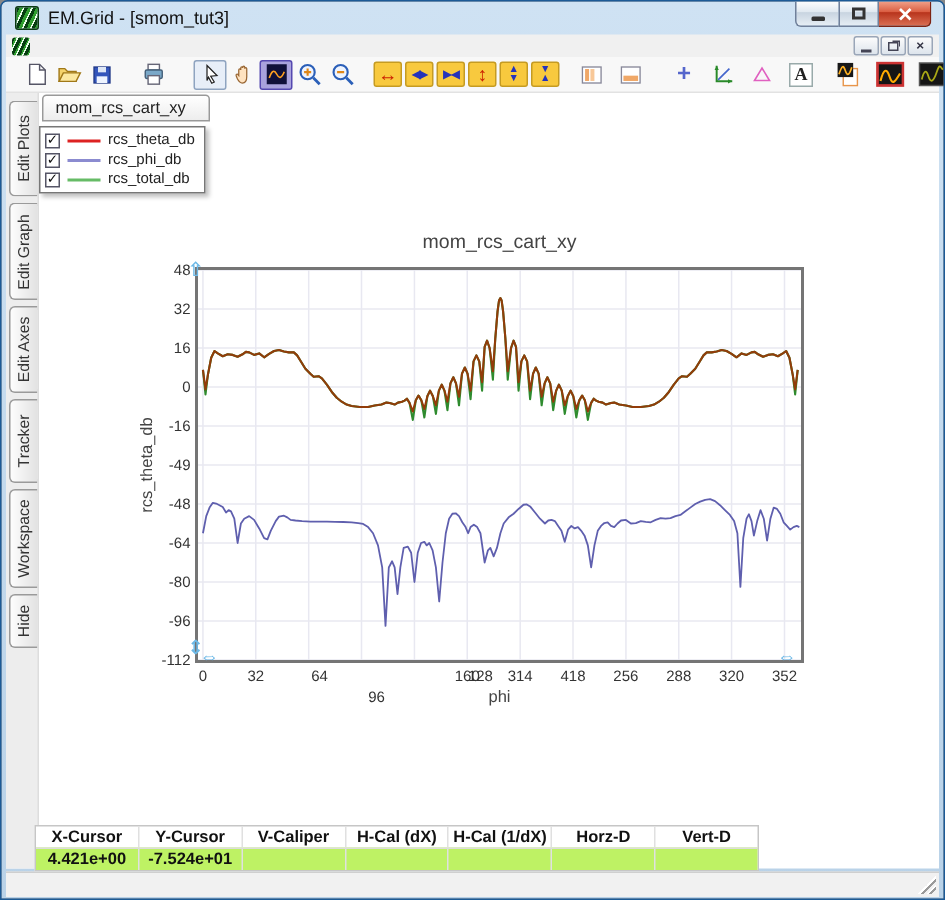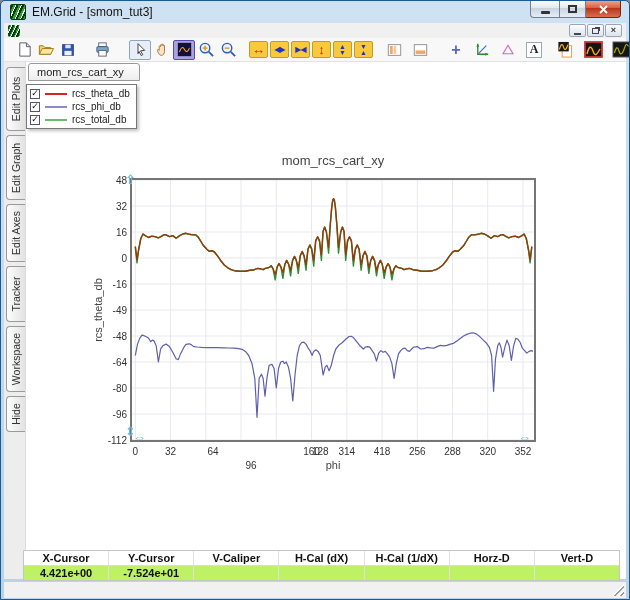--- a/index.html
+++ b/index.html
@@ -77,21 +77,21 @@
     font-size:13px;color:#444;}
   .ylab{position:absolute;left:97px;top:309px;transform:translate(-50%,-50%) rotate(-90deg);
     font-size:11px;color:#444;white-space:nowrap;}
   .xlab{position:absolute;left:332px;top:458px;transform:translateX(-50%);font-size:11px;color:#444;}
   .plot{position:absolute;left:129px;top:177px;width:406px;height:264px;border:2px solid #757575;background:#fff;}
   .plot svg{display:block;width:402px;height:260px;}
   .ytick{position:absolute;width:28px;text-align:right;font-size:10px;color:#333;}
   .xtick{position:absolute;width:32px;text-align:center;font-size:10px;color:#333;}
   .pan-arrow{position:absolute;color:#6cb8e6;font-size:13px;line-height:13px;font-weight:bold;z-index:4;}
   
-  .ctable{position:absolute;left:22px;top:549px;width:597px;border:1px solid #c6c6c6;background:#fff;}
+  .ctable{position:absolute;left:22px;top:549px;width:483px;border:1px solid #c6c6c6;background:#fff;}
   .ctr{display:flex;height:14px;}
   .ctr.vals{background:#bef264;border-top:1px solid #dcdcdc;height:15px;}
   .ctd{flex:1;text-align:center;font-size:11px;font-weight:bold;color:#111;line-height:14px;
     border-right:1px solid #e0e0e0;overflow:hidden;}
   .ctd:last-child{border-right:none;}
   
   .statusbar{position:absolute;left:3px;top:580px;right:3px;height:17px;background:#f1f1f1;
     border-top:1px solid #cfcfcf;}
   .grip{position:absolute;right:2px;bottom:2px;width:12px;height:12px;
     background:

